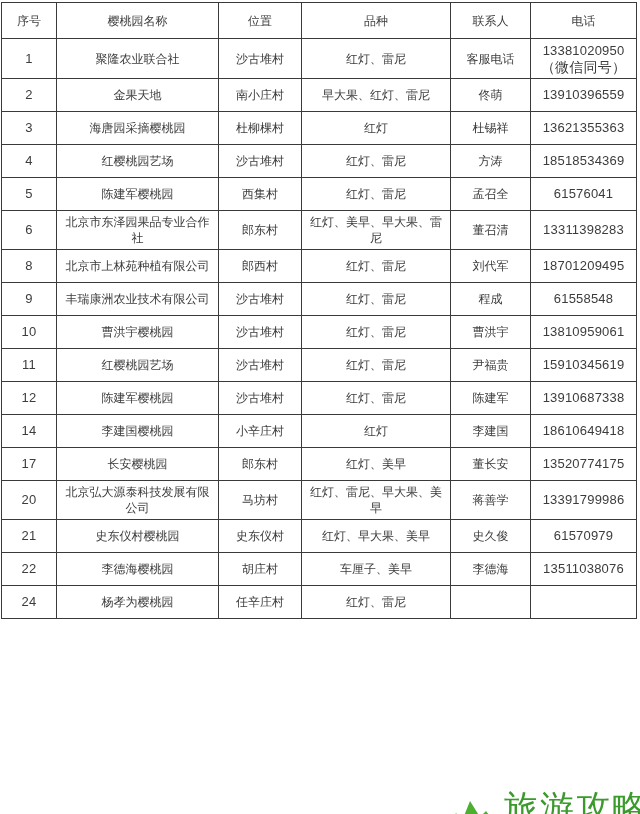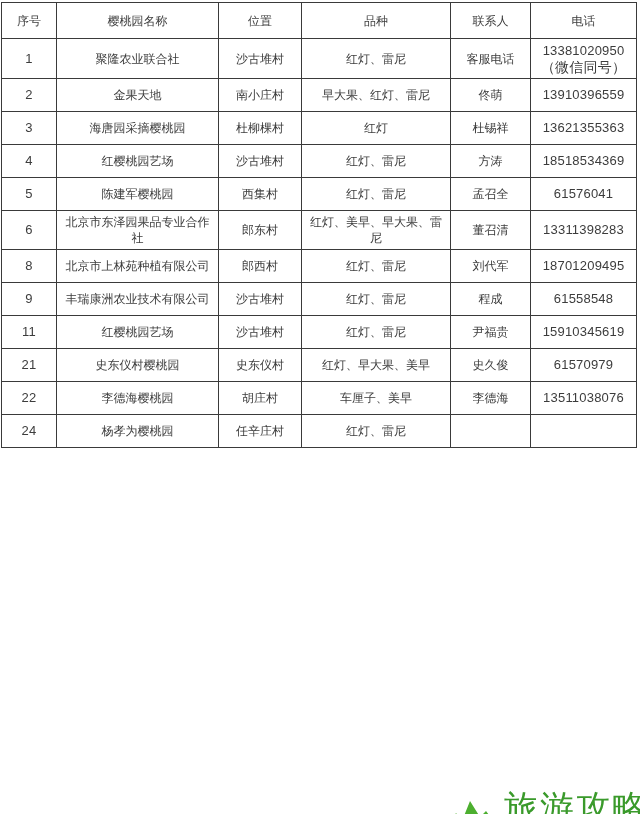--- a/index.html
+++ b/index.html
@@ -107,26 +107,66 @@
     </tr>
     <tr class="r">
       <td class="idx">9</td>
       <td>丰瑞康洲农业技术有限公司</td>
       <td>沙古堆村</td>
       <td>红灯、雷尼</td>
       <td>程成</td>
       <td class="phone">61558548</td>
     </tr>
     <tr class="r">
+      <td class="idx">10</td>
+      <td>曹洪宇樱桃园</td>
+      <td>沙古堆村</td>
+      <td>红灯、雷尼</td>
+      <td>曹洪宇</td>
+      <td class="phone">13810959061</td>
+    </tr>
+    <tr class="r">
       <td class="idx">11</td>
       <td>红樱桃园艺场</td>
       <td>沙古堆村</td>
       <td>红灯、雷尼</td>
       <td>尹福贵</td>
       <td class="phone">15910345619</td>
+    </tr>
+    <tr class="r">
+      <td class="idx">12</td>
+      <td>陈建军樱桃园</td>
+      <td>沙古堆村</td>
+      <td>红灯、雷尼</td>
+      <td>陈建军</td>
+      <td class="phone">13910687338</td>
+    </tr>
+    <tr class="r">
+      <td class="idx">14</td>
+      <td>李建国樱桃园</td>
+      <td>小辛庄村</td>
+      <td>红灯</td>
+      <td>李建国</td>
+      <td class="phone">18610649418</td>
+    </tr>
+    <tr class="r">
+      <td class="idx">17</td>
+      <td>长安樱桃园</td>
+      <td>郎东村</td>
+      <td>红灯、美早</td>
+      <td>董长安</td>
+      <td class="phone">13520774175</td>
+    </tr>
+    <tr class="r2">
+      <td class="idx">20</td>
+      <td>北京弘大源泰科技发展有限公司</td>
+      <td>马坊村</td>
+      <td>红灯、雷尼、早大果、美早</td>
+      <td>蒋善学</td>
+      <td class="phone">13391799986</td>
     </tr>
     <tr class="r">
       <td class="idx">21</td>
       <td>史东仪村樱桃园</td>
       <td>史东仪村</td>
       <td>红灯、早大果、美早</td>
       <td>史久俊</td>
       <td class="phone">61570979</td>
     </tr>
     <tr class="r">

